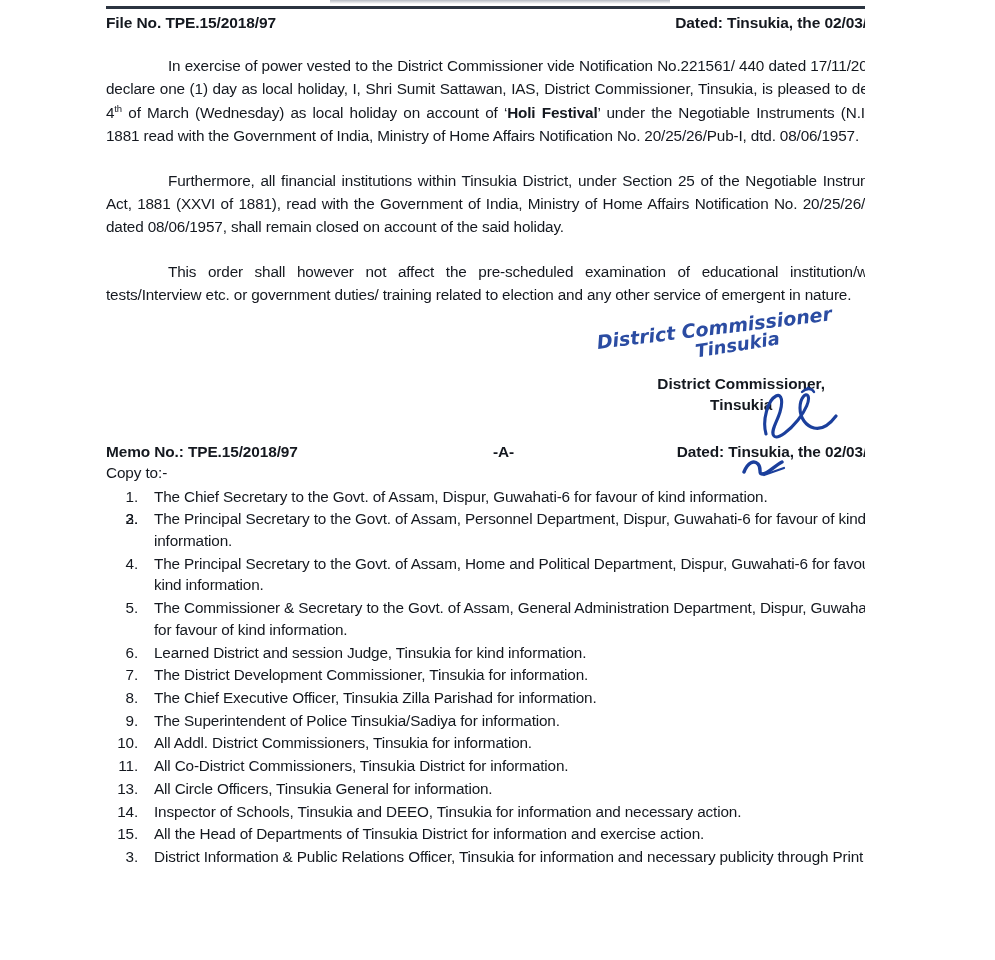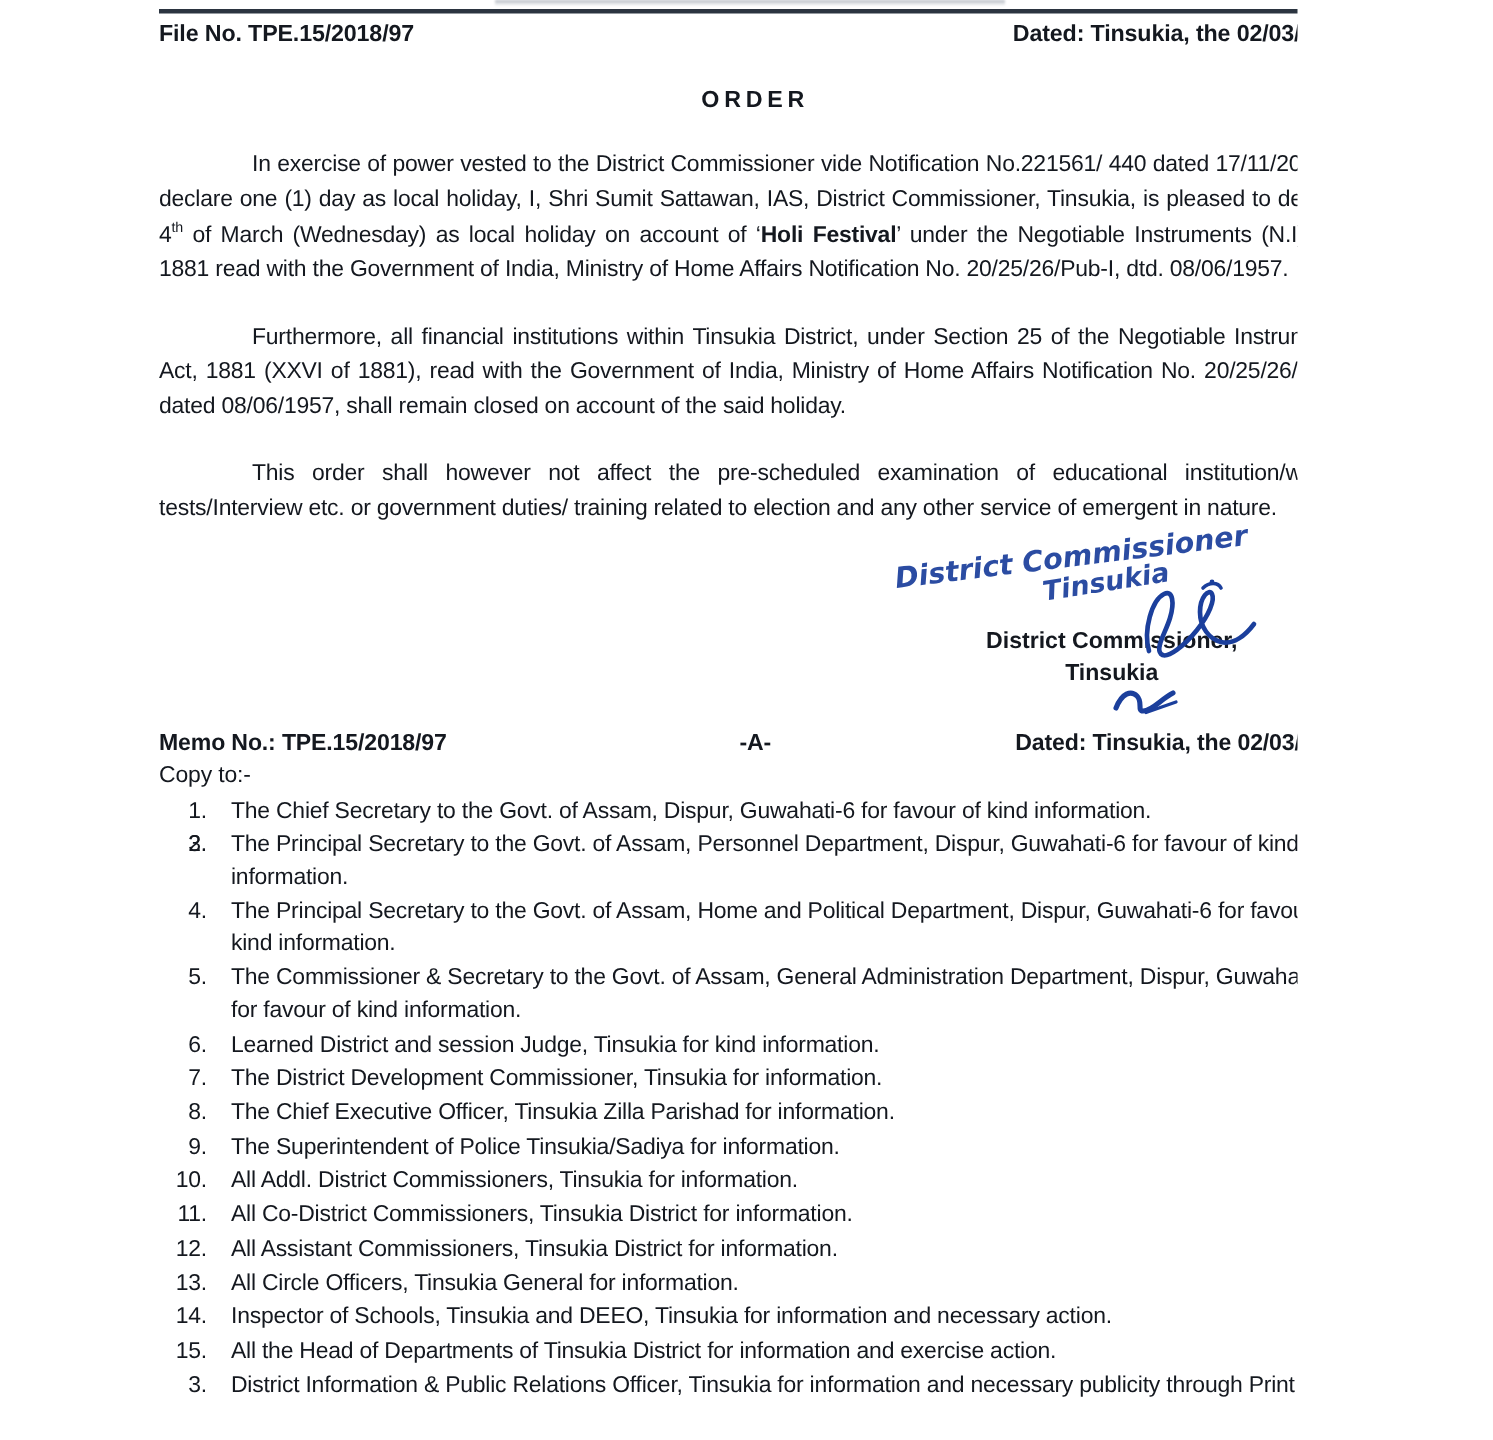--- a/index.html
+++ b/index.html
@@ -193,21 +193,20 @@
   <div class="scan-remnant"></div>
   <div class="top-rule"></div>
 
   <div class="content">
 
     <div class="header-row">
       <span>File No. TPE.15/2018/97</span>
       <span>Dated: Tinsukia, the 02/03/2026</span>
     </div>
 
-    <div class="order-title">ORDER</div>
 
     <p class="body-para para-1"><span>In exercise of power vested to the District Commissioner vide Notification No.221561/ 440 dated 17/11/2025 to declare one (1) day as local holiday, I, Shri Sumit Sattawan, IAS, District Commissioner, Tinsukia, is pleased to declare 4</span><sup>th</sup><span> of March (Wednesday) as local holiday on account of ‘</span><span class="b">Holi Festival</span><span>’ under the Negotiable Instruments (N.I) Act, 1881 read with the Government of India, Ministry of Home Affairs Notification No. 20/25/26/Pub-I, dtd. 08/06/1957.</span></p>
 
     <p class="body-para para-2">Furthermore, all financial institutions within Tinsukia District, under Section 25 of the Negotiable Instruments Act, 1881 (XXVI of 1881), read with the Government of India, Ministry of Home Affairs Notification No. 20/25/26/Pub-I dated 08/06/1957, shall remain closed on account of the said holiday.</p>
 
     <p class="body-para para-3">This order shall however not affect the pre-scheduled examination of educational institution/written tests/Interview etc. or government duties/ training related to election and any other service of emergent in nature.</p>
 
     <div class="sign-zone">
 
       <div class="stamp">
@@ -234,21 +233,20 @@
         <li><span class="num">2.</span></li>
         <li><span class="num">3.</span><span>The Principal Secretary to the Govt. of Assam, Personnel Department, Dispur, Guwahati-6 for favour of kind information.</span></li>
         <li><span class="num">4.</span><span>The Principal Secretary to the Govt. of Assam, Home and Political Department, Dispur, Guwahati-6 for favour of kind information.</span></li>
         <li><span class="num">5.</span><span>The Commissioner &amp; Secretary to the Govt. of Assam, General Administration Department, Dispur, Guwahati-6 for favour of kind information.</span></li>
         <li><span class="num">6.</span><span>Learned District and session Judge, Tinsukia for kind information.</span></li>
         <li><span class="num">7.</span><span>The District Development Commissioner, Tinsukia for information.</span></li>
         <li><span class="num">8.</span><span>The Chief Executive Officer, Tinsukia Zilla Parishad for information.</span></li>
         <li><span class="num">9.</span><span>The Superintendent of Police Tinsukia/Sadiya for information.</span></li>
         <li><span class="num">10.</span><span>All Addl. District Commissioners, Tinsukia for information.</span></li>
         <li><span class="num">11.</span><span>All Co-District Commissioners, Tinsukia District for information.</span></li>
-        <li><span class="num">12.</span><span>All Assistant Commissioners, Tinsukia District for information.</span></li>
         <li><span class="num">13.</span><span>All Circle Officers, Tinsukia General for information.</span></li>
         <li><span class="num">14.</span><span>Inspector of Schools, Tinsukia and DEEO, Tinsukia for information and necessary action.</span></li>
         <li><span class="num">15.</span><span>All the Head of Departments of Tinsukia District for information and exercise action.</span></li>
         <li><span class="num">3.</span><span>District Information &amp; Public Relations Officer, Tinsukia for information and necessary publicity through Print</span></li>
       </ol>
 
   </div>
 
   <svg class="signature-mark" viewBox="0 0 84 58" fill="none">
     <path d="M10 48 C6 34, 12 14, 20 10 C26 7, 27 16, 24 26 C21 36, 14 46, 18 50 C22 54, 34 44, 42 34 C50 24, 54 14, 52 10 C50 6, 44 12, 44 22 C44 32, 50 40, 58 42 C66 44, 74 38, 80 30" stroke="#1b3f9c" stroke-width="3.1" stroke-linecap="round" stroke-linejoin="round"></path>

